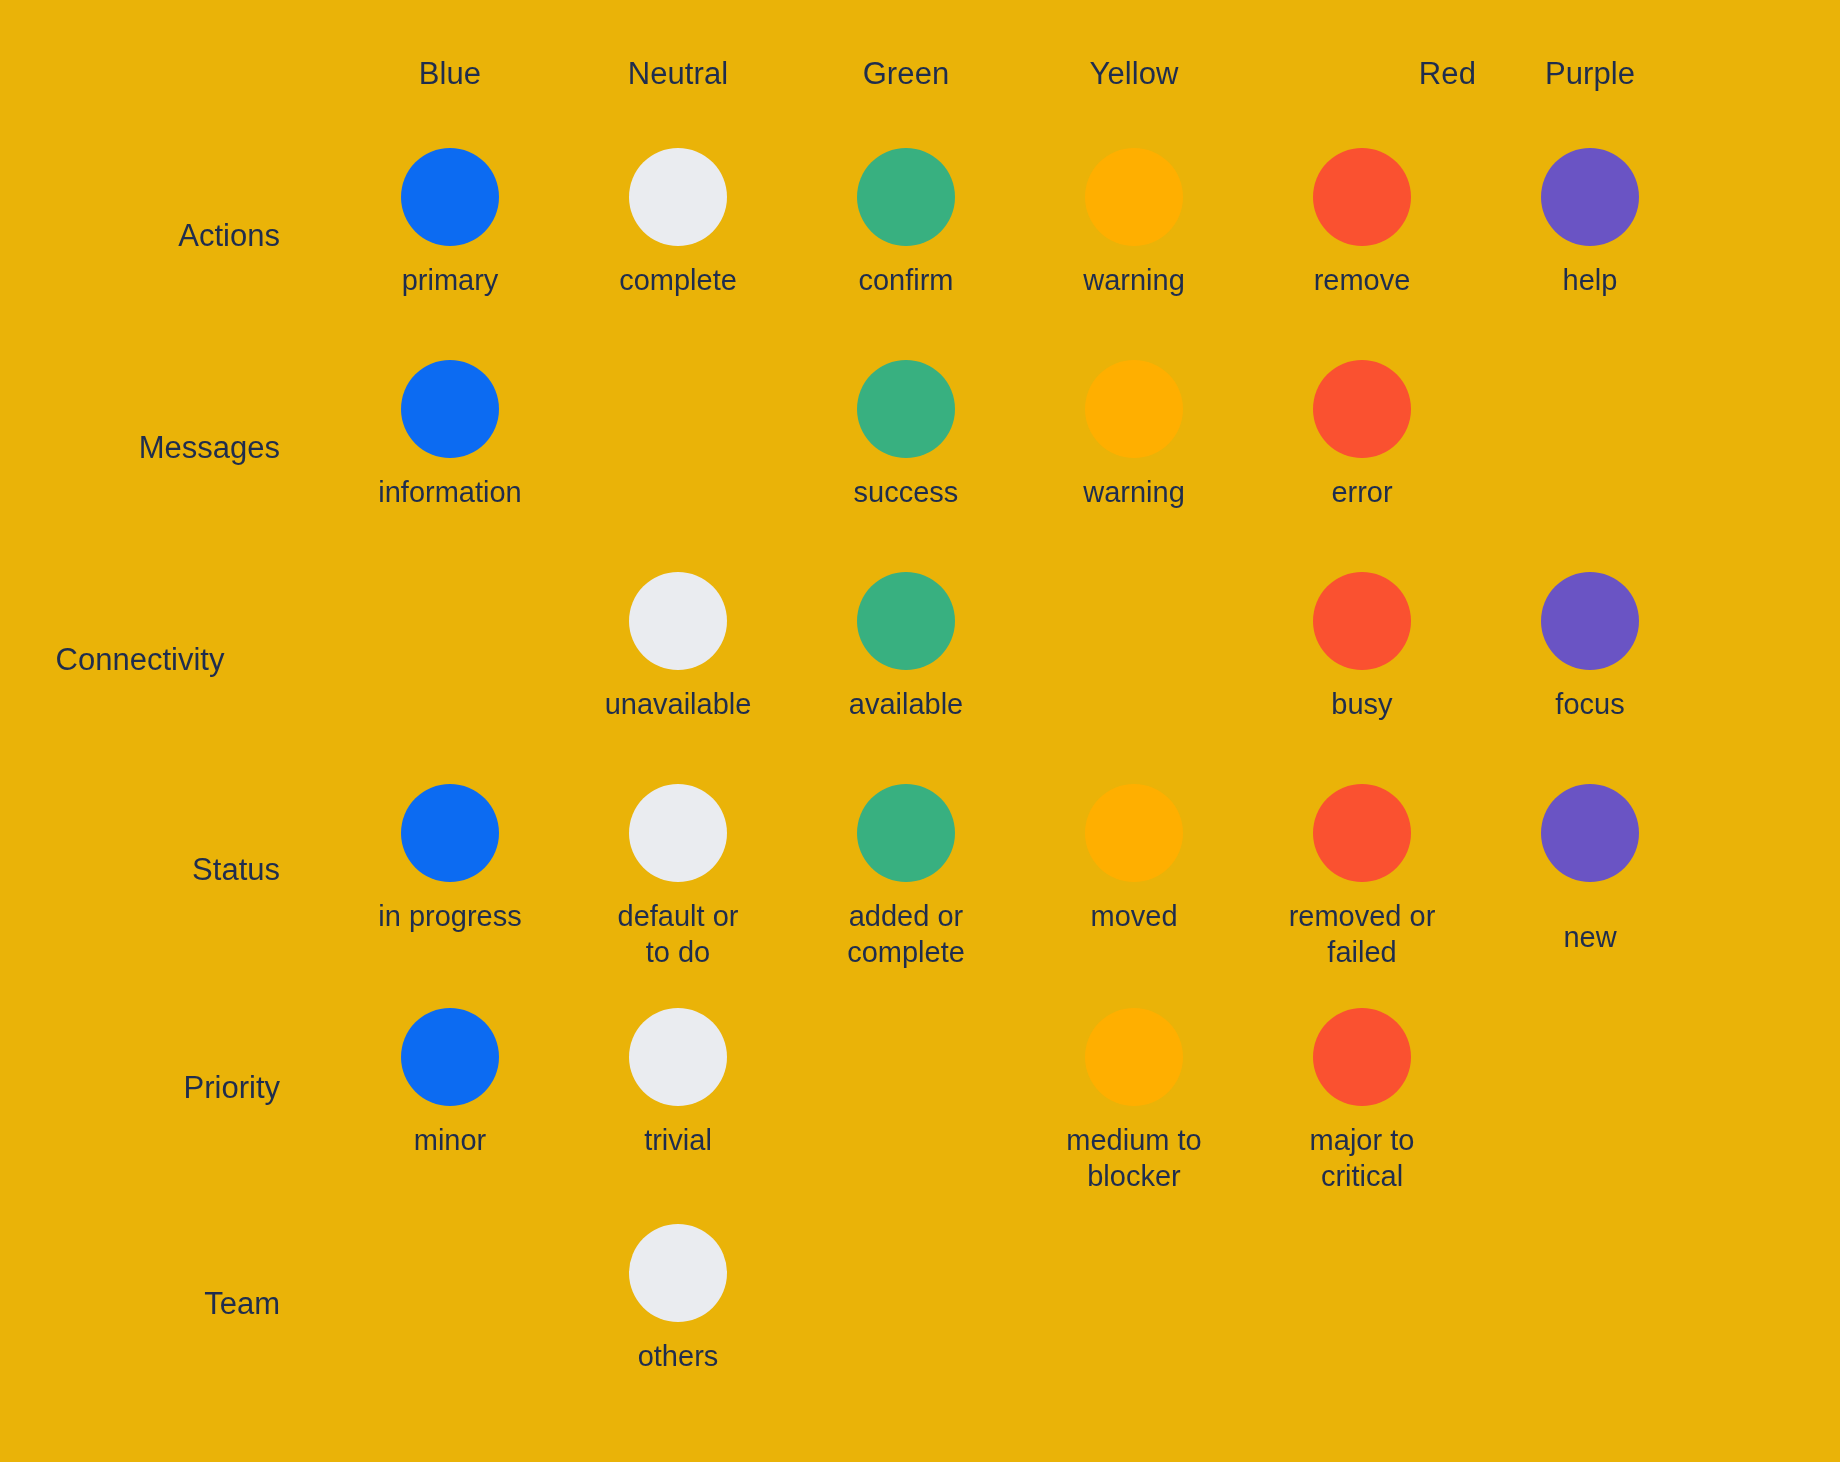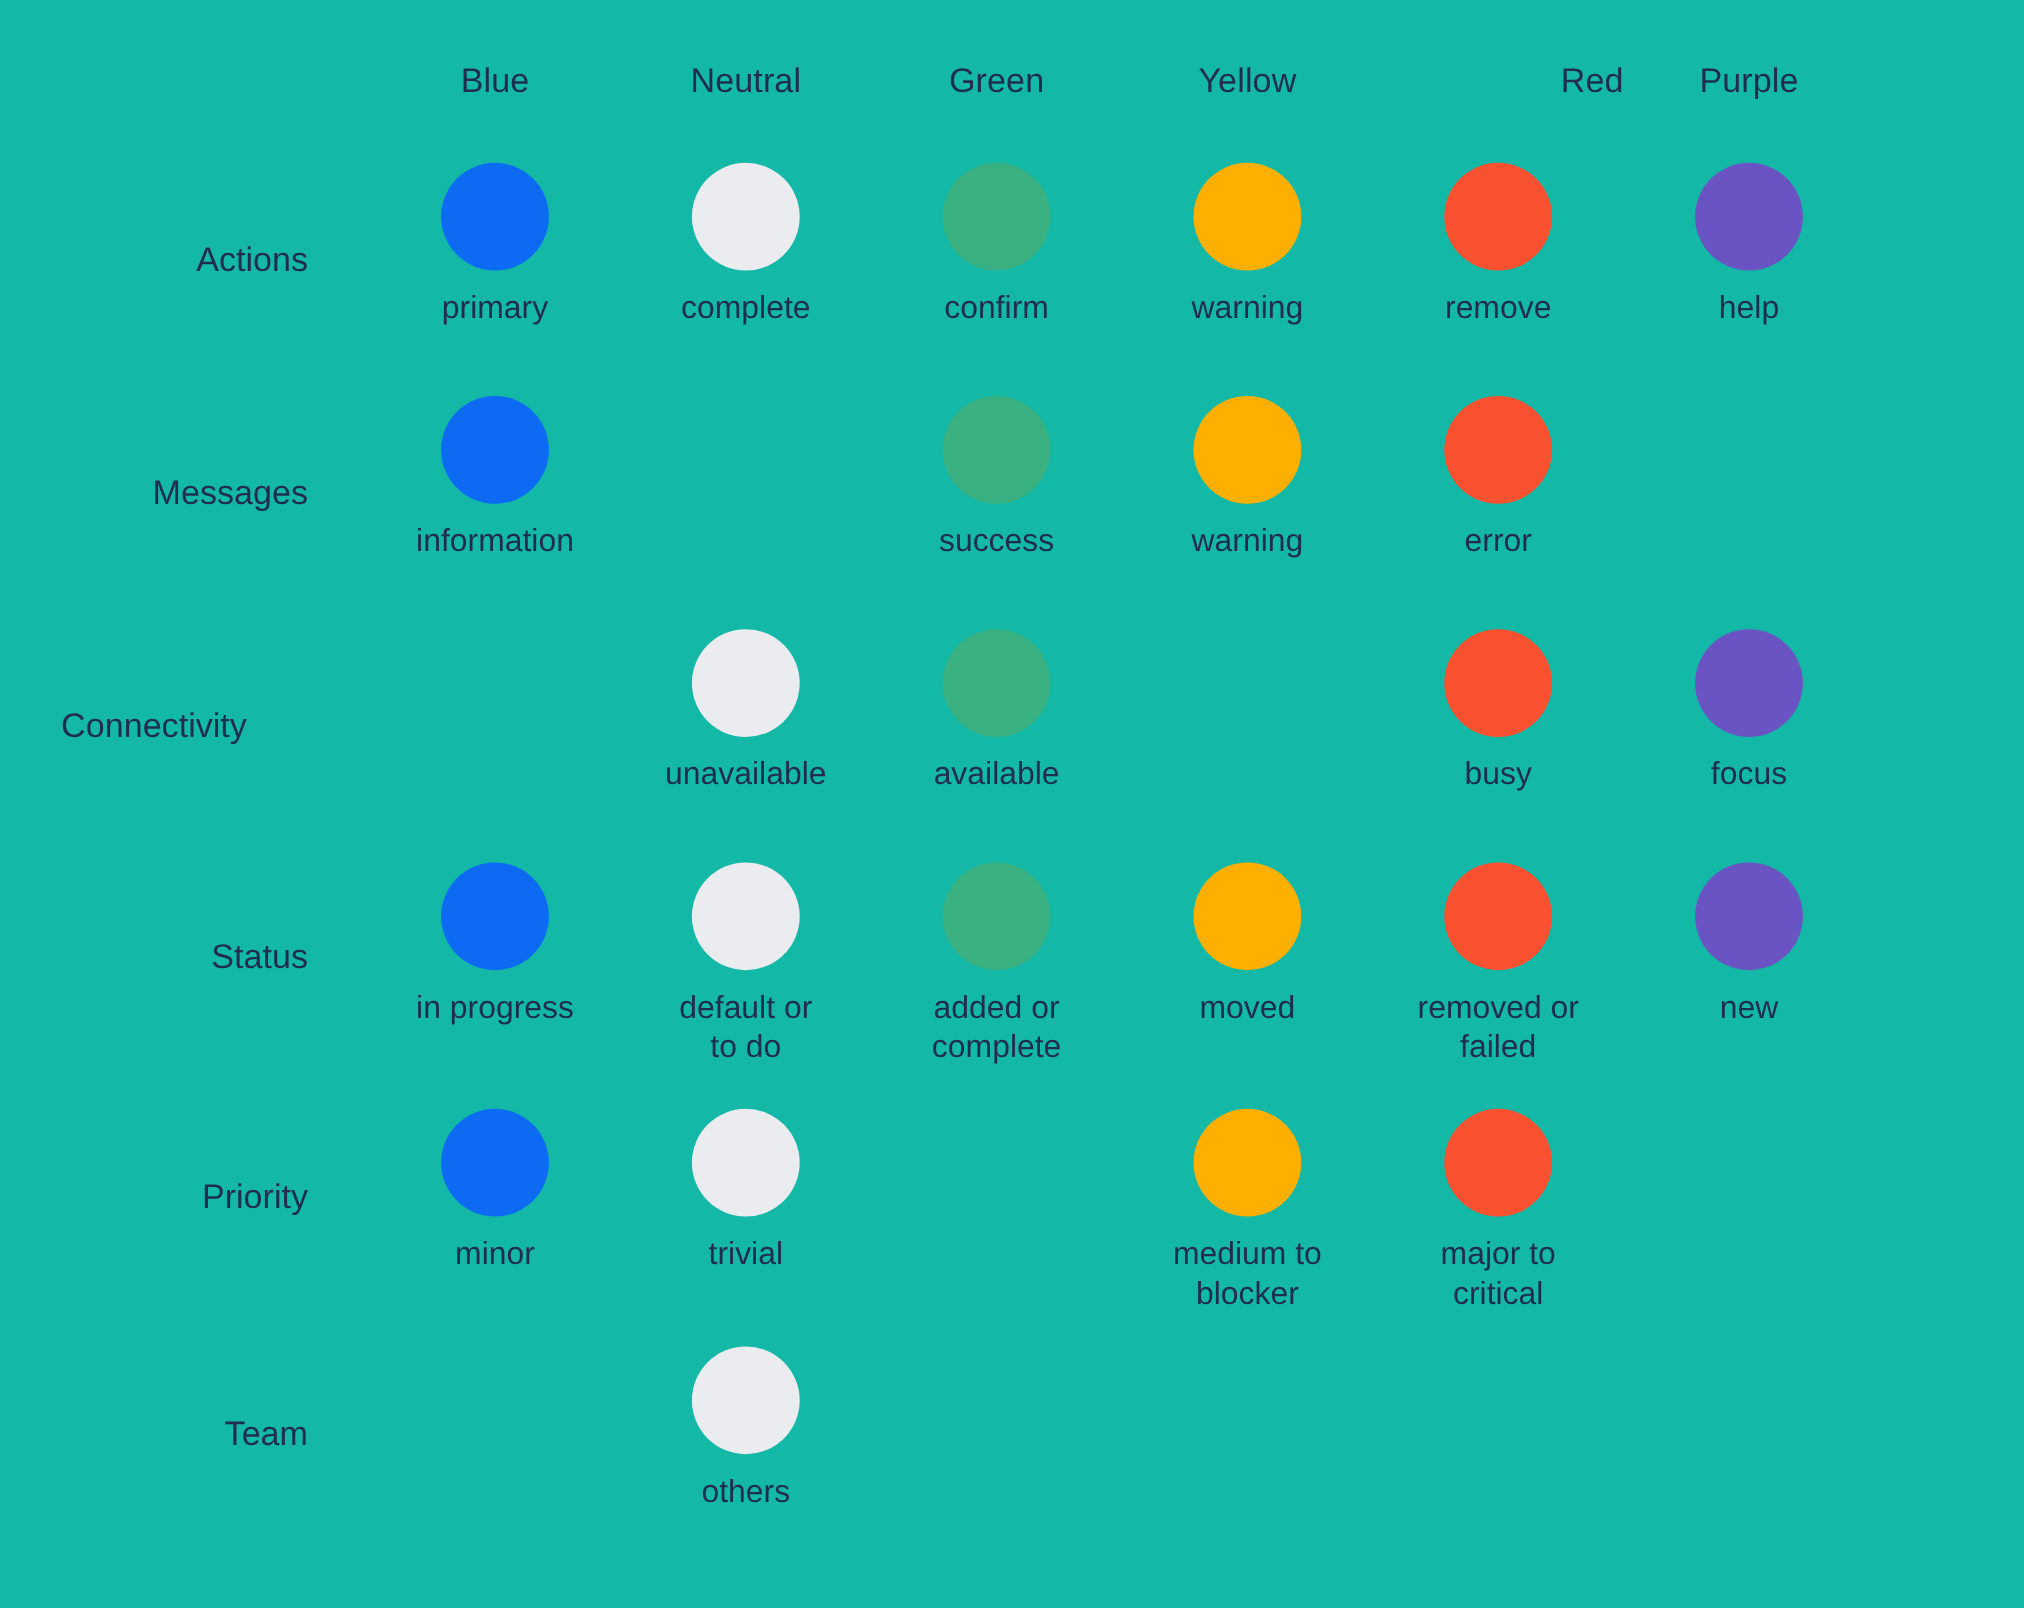--- a/index.html
+++ b/index.html
@@ -12,21 +12,21 @@
     height: 1462px;
     font-family: "Liberation Sans", sans-serif;
     color: #203152;
     overflow: hidden;
   }
 
   .sheet {
     position: relative;
     width: 1840px;
     height: 1462px;
-    background: #14b8a6;
+    background: #eab308;
   }
 
   
   .grid {
     position: absolute;
     left: 0;
     top: 0;
     width: 1840px;
     height: 1462px;
     display: grid;
@@ -189,21 +189,21 @@
       </div>
       <div class="cell r-status" style="grid-area: 5 / 5;">
         <div class="dot" style="background: rgb(255, 175, 0);"></div>
         <div class="dot-label">moved</div>
       </div>
       <div class="cell r-status" style="grid-area: 5 / 6;">
         <div class="dot" style="background: rgb(250, 81, 48);"></div>
         <div class="dot-label">removed or
 failed</div>
       </div>
-      <div class="cell r-status" style="grid-area: 5 / 7;">
+      <div class="cell r-status" style="grid-area: 5 / 7; gap: 21px;">
         <div class="dot" style="background: rgb(106, 84, 196);"></div>
         <div class="dot-label">new</div>
       </div>
       <div class="row-label r-priority" style="grid-area: 6 / 1;">Priority</div>
       <div class="cell r-priority" style="grid-area: 6 / 2;">
         <div class="dot" style="background: rgb(12, 107, 242);"></div>
         <div class="dot-label">minor</div>
       </div>
       <div class="cell r-priority" style="grid-area: 6 / 3;">
         <div class="dot" style="background: rgb(234, 236, 240);"></div>

